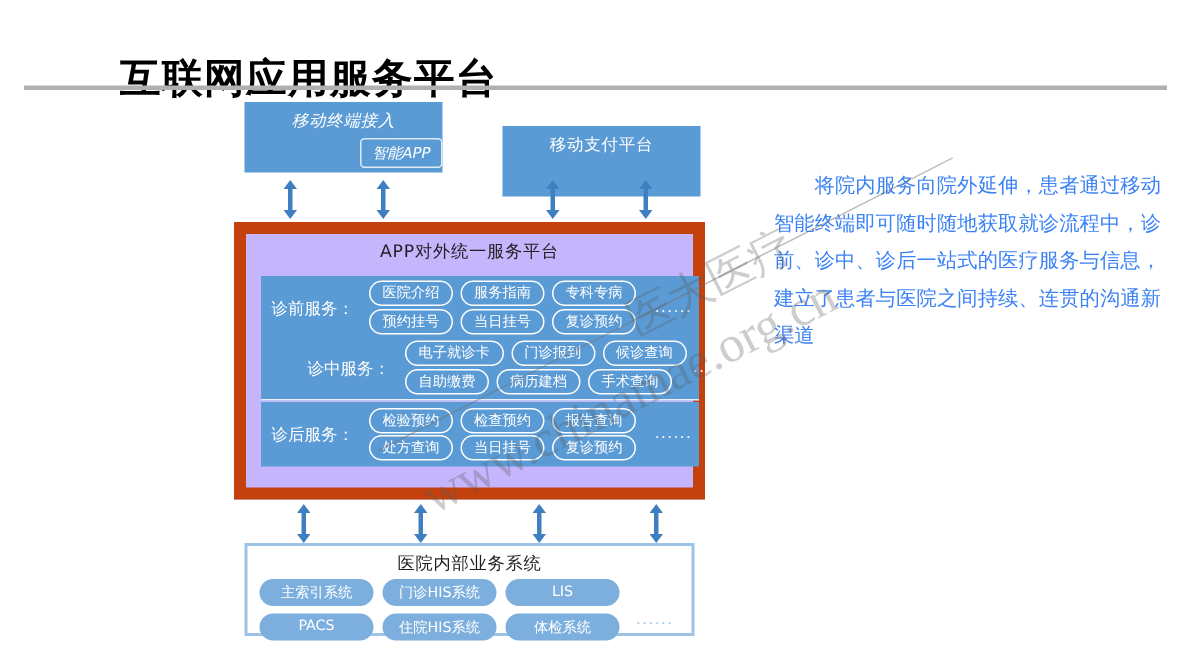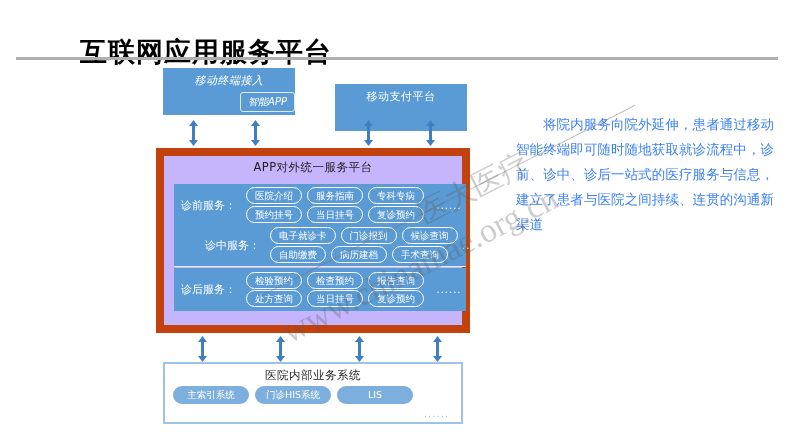--- a/index.html
+++ b/index.html
@@ -249,20 +249,25 @@
   </div>
 
   <div id="hospital">
     <div id="hospital-title">医院内部业务系统</div>
     <div class="sys-area">
       <div class="sys-line">
         <span class="sys-pill">主索引系统</span>
         <span class="sys-pill">门诊HIS系统</span>
         <span class="sys-pill">LIS</span>
       </div>
+      <div class="sys-line">
+        <span class="sys-pill">PACS</span>
+        <span class="sys-pill">住院HIS系统</span>
+        <span class="sys-pill">体检系统</span>
+      </div>
     </div>
     <div class="sys-dots">......</div>
   </div>
 
   <div id="right-text">将院内服务向院外延伸，患者通过移动智能终端即可随时随地获取就诊流程中，诊前、诊中、诊后一站式的医疗服务与信息，建立了患者与医院之间持续、连贯的沟通新渠道</div>
 
   <div class="wm" id="wm1">www.chinamae.org.cn</div>
   <div class="wm" id="wm2">医大医疗</div>
   <div class="wm-line" style="left:252px;top:300px;width:430px;transform:rotate(-27deg);"></div>
 

